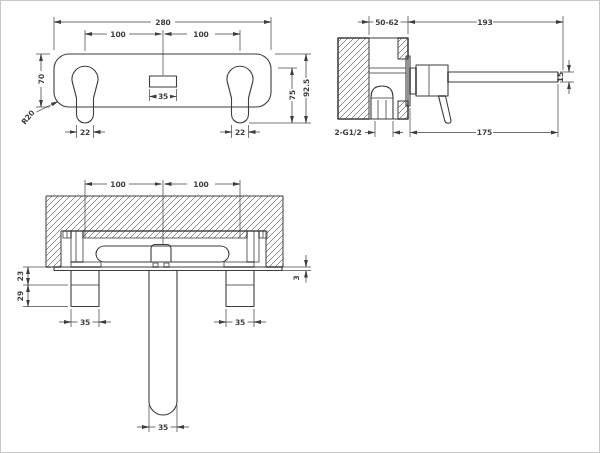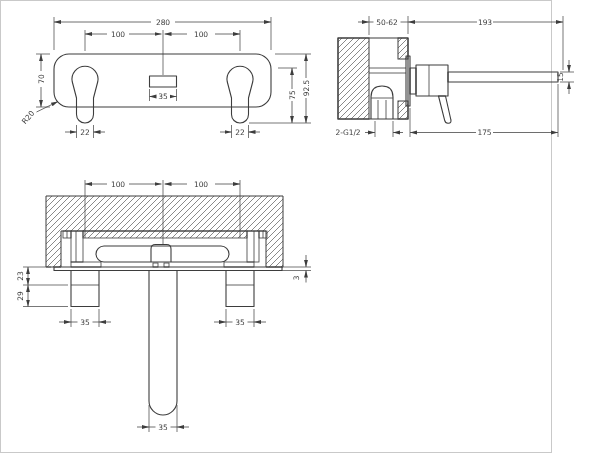--- a/index.html
+++ b/index.html
@@ -1,20 +1,21 @@
 <!DOCTYPE html>
 <html style="--line: #3d3d3d; --hatch: #4a4a4a; --background: #ffffff; --frame: #c9c9c9;"><head>
 <meta charset="utf-8">
 <style>
   :root { --line:#3d3d3d; --hatch:#4a4a4a; --background:#ffffff; --frame:#c9c9c9; }
   html,body { margin:0; padding:0; background:#fff; }
   .frame {
-    width:552px; height:453px; box-sizing:border-box;
+    width:600px; height:453px; box-sizing:border-box;
     border:1px solid var(--frame); background:var(--background);
     font-family:"DejaVu Sans","Liberation Sans",sans-serif;
+    font-weight:bold;
   }
   svg { display:block; }
   svg text {
     font-family:"DejaVu Sans","Liberation Sans",sans-serif;
     font-size:7.5px; fill:var(--line); letter-spacing:-0.1px;
   }
   .outline { fill:none; stroke:var(--line); stroke-width:1.1; stroke-linejoin:round; }
   .thin    { fill:none; stroke:var(--line); stroke-width:0.8; }
   .dimln   { fill:none; stroke:var(--line); stroke-width:0.75; }
   .extln   { fill:none; stroke:var(--line); stroke-width:0.7; }

